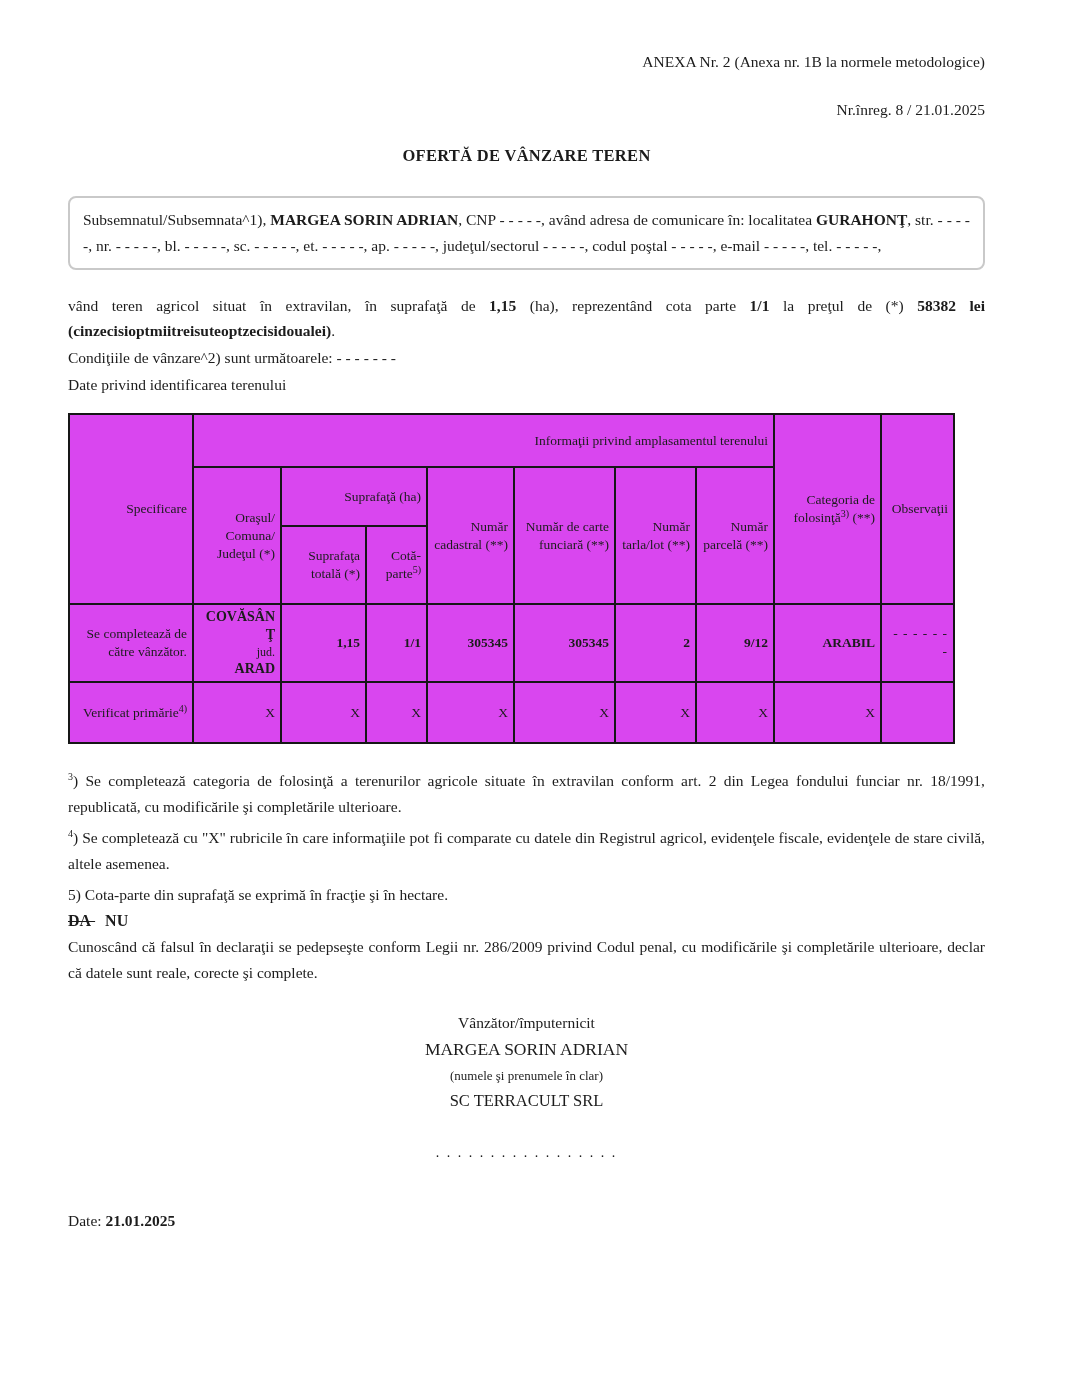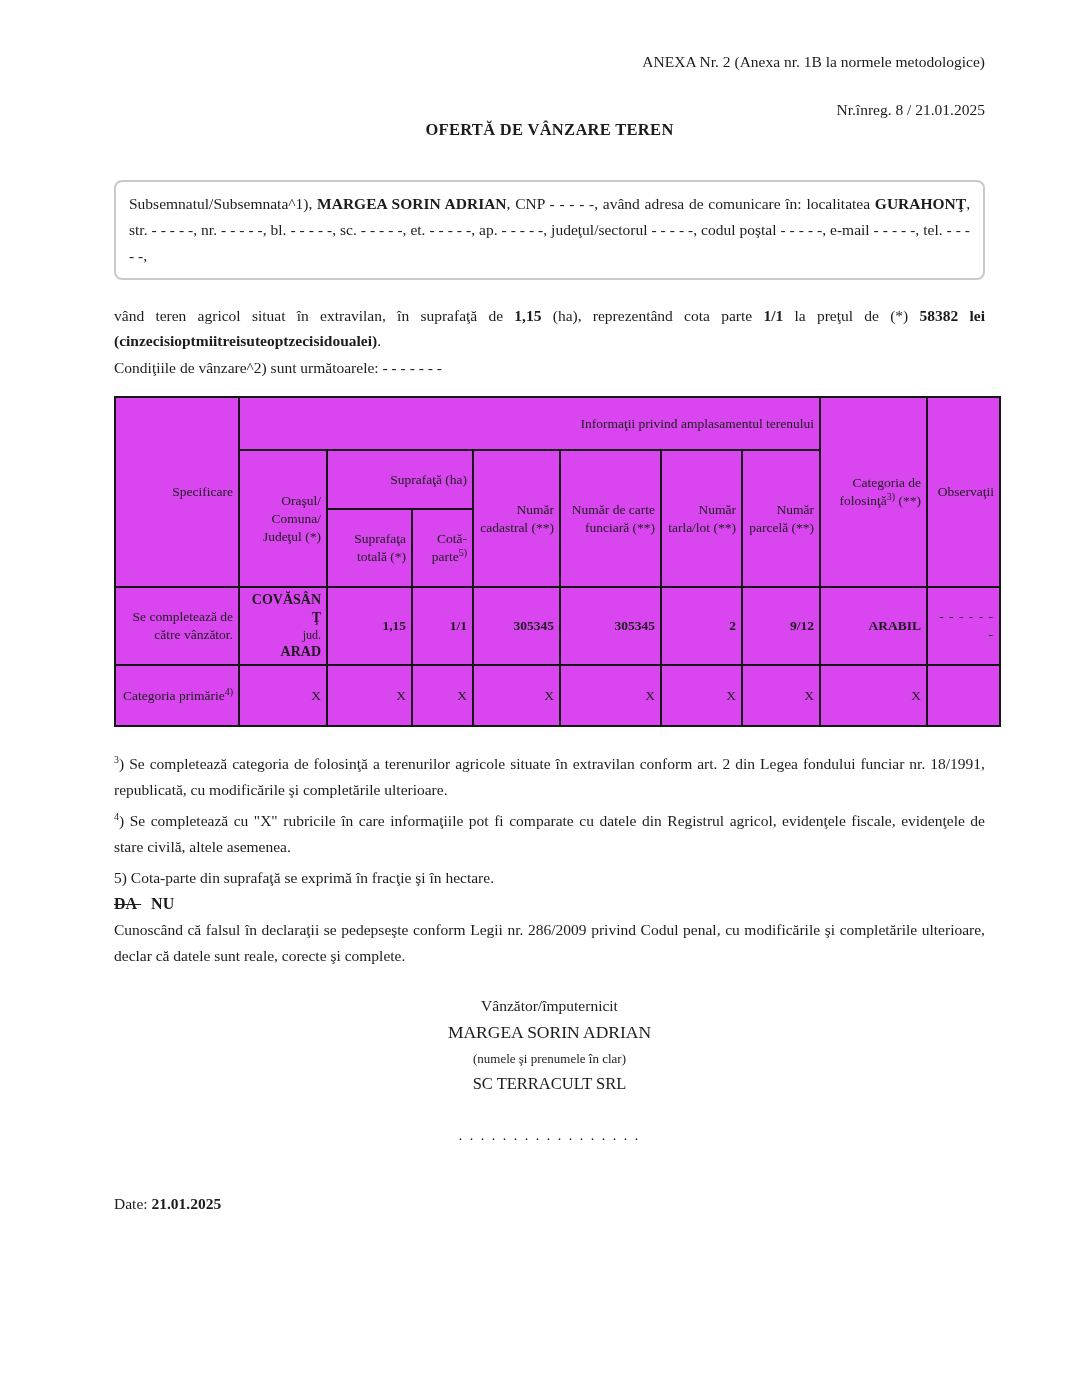--- a/index.html
+++ b/index.html
@@ -4,33 +4,34 @@
 <style>
   * { box-sizing: border-box; }
   html, body { margin: 0; padding: 0; background: #ffffff; }
   .page {
     position: relative;
     width: 1082px;
     height: 1400px;
     background: #ffffff;
     color: #1c1c1c;
     font-family: "Liberation Serif", serif;
-    padding: 52px 97px 0 114px;
+    padding: 52px 97px 0 68px;
     overflow: hidden;
   }
   .r-align { text-align: right; font-size: 15.5px; line-height: 20px; }
   .reg-line { margin-top: 28px; }
   .doc-title {
+    margin-top: 26px;
     text-align: center;
     font-weight: bold;
     font-size: 16.5px;
     letter-spacing: 0.3px;
   }
   .intro-box {
-    margin-top: 40px;
+    margin-top: 30px;
     border: 2px solid #c9c9c9;
     border-radius: 8px;
     padding: 9px 13px;
     font-size: 15.5px;
     line-height: 26px;
     text-align: justify;
   }
   .para {
     margin: 23px 0 0 0;
     font-size: 15.5px;
@@ -103,20 +104,21 @@
 
   <div class="intro-box">
     <span>Subsemnatul/Subsemnata^1), </span><b class="inline">MARGEA SORIN ADRIAN</b><span>, CNP - - - - -, având adresa de comunicare în: localitatea </span><b class="inline">GURAHONŢ</b><span>, str. - - - - -, nr. - - - - -, bl. - - - - -, sc. - - - - -, et. - - - - -, ap. - - - - -, judeţul/sectorul - - - - -, codul poştal - - - - -, e-mail - - - - -, tel. - - - - -,</span>
   </div>
 
   <p class="para">
     <span>vând teren agricol situat în extravilan, în suprafaţă de </span><b class="inline">1,15</b><span> (ha), reprezentând cota parte </span><b class="inline">1/1</b><span> la preţul de (*) </span><b class="inline">58382 lei</b><span> </span><b class="inline">(cinzecisioptmiitreisuteoptzecisidoualei)</b><span>.</span>
   </p>
 
   <p class="line">Condiţiile de vânzare^2) sunt următoarele: - - - - - - -</p>
+  <p class="line">Date privind identificarea terenului</p>
 
   <table class="land">
     <colgroup>
       <col style="width:124px">
         <col style="width:88px">
         <col style="width:85px">
         <col style="width:61px">
         <col style="width:87px">
         <col style="width:101px">
         <col style="width:81px">
@@ -160,21 +162,21 @@
       <td class="val">1/1</td>
       <td class="val">305345</td>
       <td class="val">305345</td>
       <td class="val">2</td>
       <td class="val">9/12</td>
       <td class="val">ARABIL</td>
       <td class="obs-dashes">- - - - - - -</td>
     </tr>
     <tr class="d2">
       <td>
-        <span>Categoria primărie</span><sup>4)</sup>
+        <span>Verificat primărie</span><sup>4)</sup>
       </td>
       <td class="xmark">X</td>
       <td class="xmark">X</td>
       <td class="xmark">X</td>
       <td class="xmark">X</td>
       <td class="xmark">X</td>
       <td class="xmark">X</td>
       <td class="xmark">X</td>
       <td class="xmark">X</td>
       <td></td>

